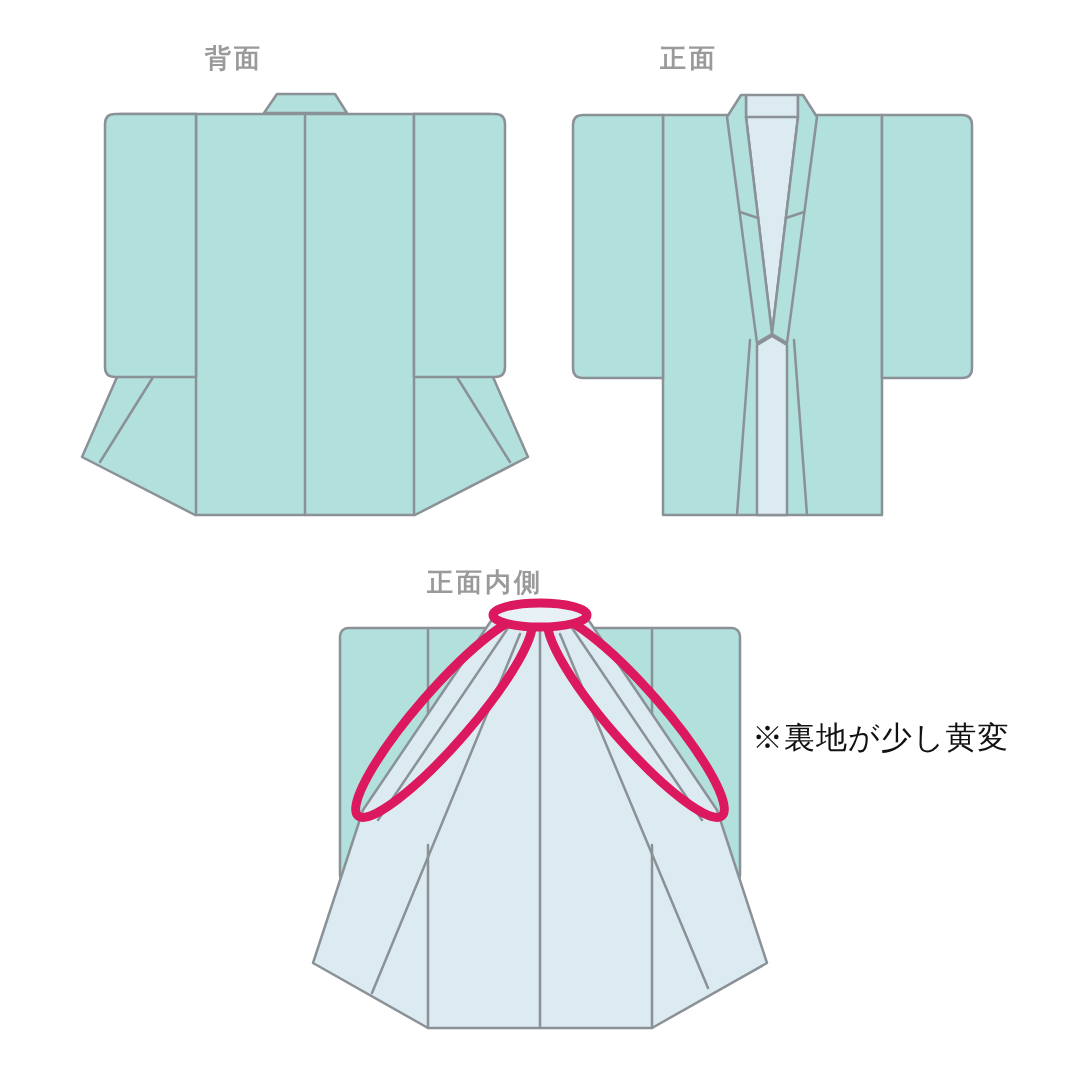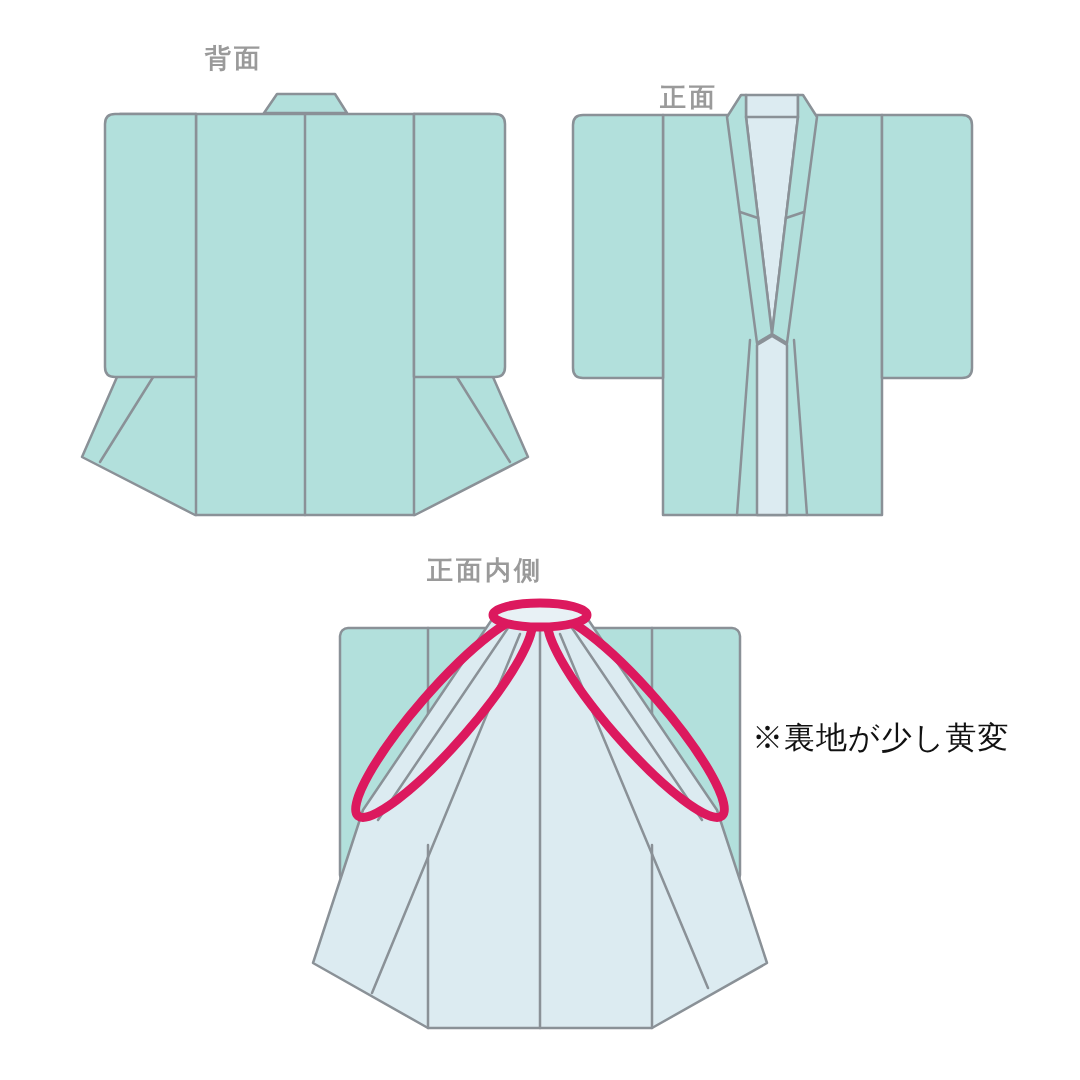--- a/index.html
+++ b/index.html
@@ -10,22 +10,22 @@
   }
   .diagram-label{
     position:absolute;
     color:#9a9a9a;
     font-size:26px;
     font-weight:600;
     letter-spacing:3px;
     white-space:nowrap;
   }
   .label-back{left:205px;top:41px;width:200px;}
-  .label-front{left:660px;top:41px;width:200px;margin-top:39px;}
-  .label-inside{left:427px;top:553px;width:240px;}
+  .label-front{left:660px;top:41px;width:200px;}
+  .label-inside{left:427px;top:565px;width:240px;}
   .note-text{
     position:absolute;left:752px;top:717px;
     color:#111111;
     font-size:31px;
     letter-spacing:1px;
     font-family:Liberation Mono, monospace;
     white-space:nowrap;
   }
   .svg-abs{position:absolute;}
   .svg-back{left:75px;top:80px;}

